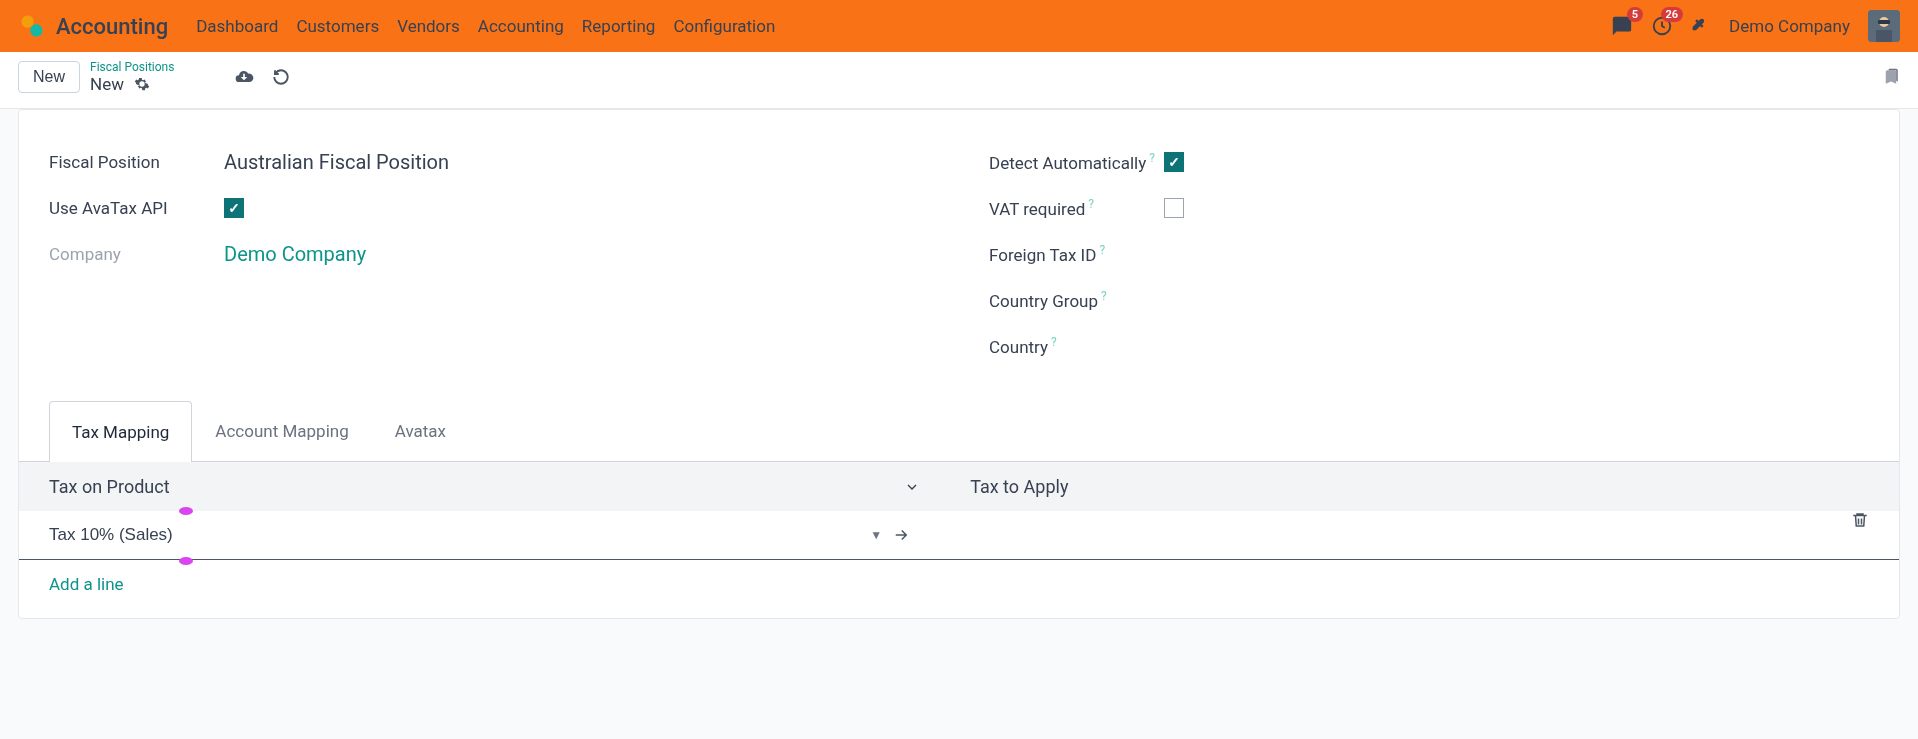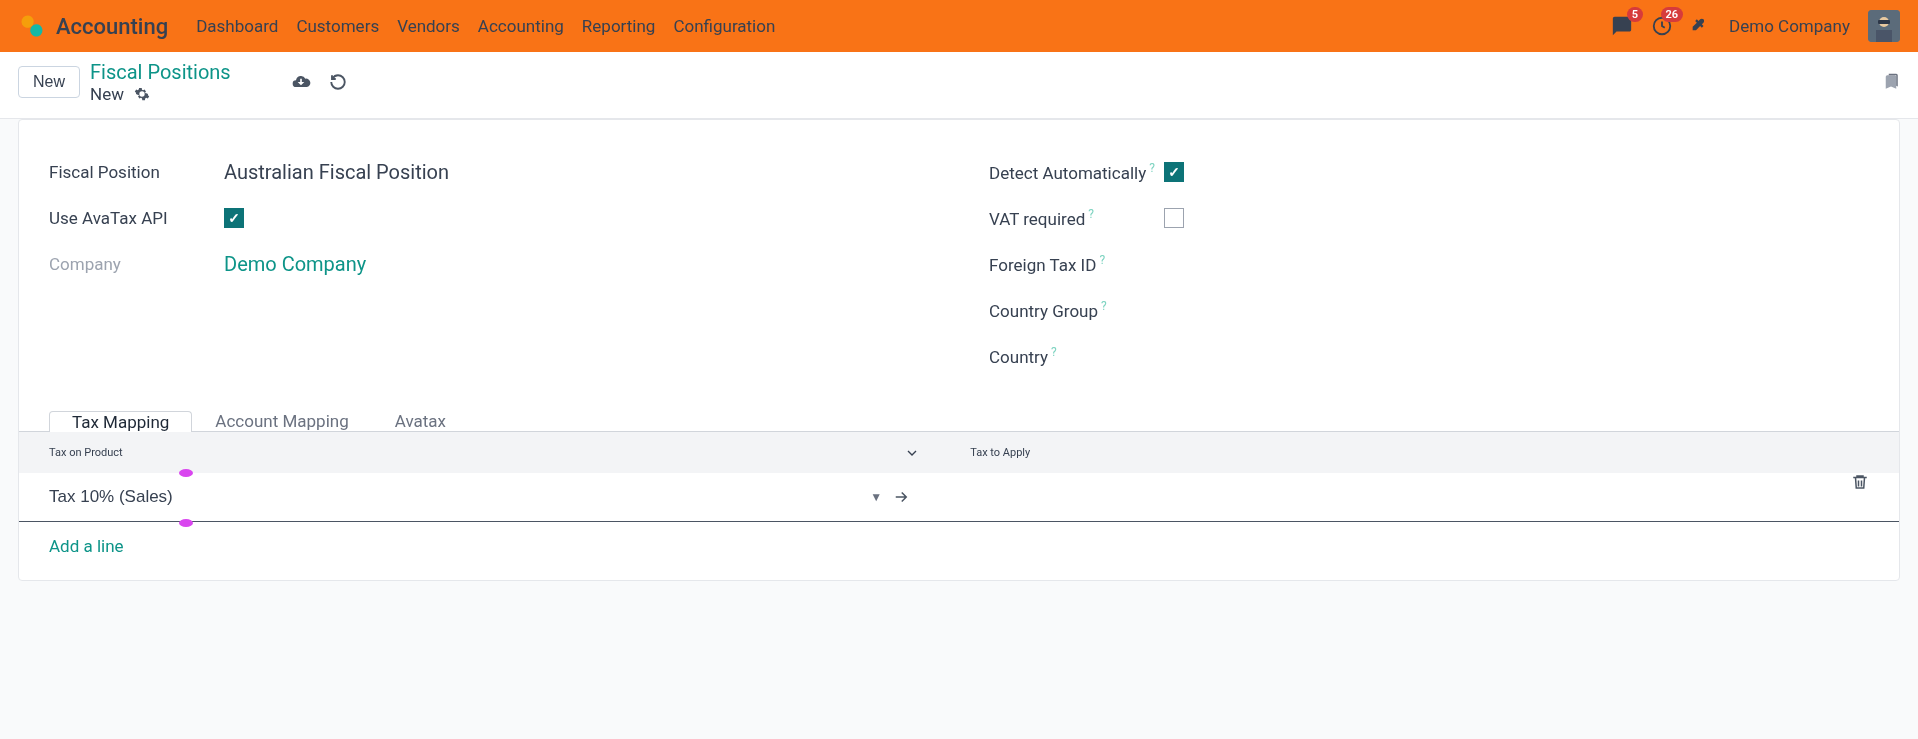--- a/index.html
+++ b/index.html
@@ -15,21 +15,21 @@
 .nav-right { margin-left: auto; display: flex; align-items: center; gap: 18px; }
 .icon-badge { position: relative; cursor: pointer; }
 .badge { position: absolute; top: -8px; right: -10px; background: #d63b3b; color: #fff; font-size: 11px; font-weight: 600; border-radius: 10px; padding: 1px 5px; min-width: 16px; text-align: center; }
 .company-name { font-size: 17px; color: #374151; cursor: pointer; }
 .avatar { width: 32px; height: 32px; border-radius: 4px; background: #6b7280; display: flex; align-items: center; justify-content: center; overflow: hidden; }
 
 
 .crumb-row { display: flex; align-items: center; padding: 8px 18px 14px; background: #fff; border-bottom: 1px solid #e5e7eb; }
 .new-btn { border: 1px solid #cbd5e1; background: #fff; padding: 6px 14px; font-size: 16px; color: #374151; border-radius: 4px; cursor: pointer; margin-right: 10px; }
 .crumb-col { display: flex; flex-direction: column; }
-.crumb-parent { color: #0d9488; font-size: 20px; cursor: pointer; }
+.crumb-parent { color: #0d9488; font-size: 12px; cursor: pointer; }
 .crumb-current-row { display: flex; align-items: center; gap: 10px; }
 .crumb-current { font-size: 17px; color: #374151; }
 .gear-icon, .cloud-icon, .undo-icon { cursor: pointer; color: #4b5563; }
 .status-icons { display: flex; gap: 18px; margin-left: 60px; align-items: center; }
 .crumb-right { margin-left: auto; }
 
 
 .sheet { margin: 0 18px; background: #fff; border: 1px solid #e5e7eb; border-radius: 4px; padding: 30px 30px 10px; }
 .form-grid { display: flex; gap: 60px; }
 .form-col { flex: 1; }
@@ -38,27 +38,27 @@
 .form-label.muted { color: #9ca3af; }
 .form-value { font-size: 20px; color: #374151; flex: 1; }
 .form-value.link { color: #0d9488; cursor: pointer; }
 .help-q { color: #7dd3c0; font-size: 12px; vertical-align: super; margin-left: 3px; cursor: help; }
 .checkbox { width: 20px; height: 20px; border: 1px solid #9ca3af; display: inline-flex; align-items: center; justify-content: center; cursor: pointer; }
 .checkbox.checked { background: #0d7377; border-color: #0d7377; }
 .checkbox.checked::after { content: "✓"; color: #fff; font-size: 14px; font-weight: bold; }
 
 
 .tabs { display: flex; margin-top: 30px; border-bottom: 1px solid #d1d5db; margin-left: -30px; margin-right: -30px; padding-left: 30px; }
-.tab { padding: 0 22px; font-size: 17px; color: #6b7280; cursor: pointer; border: 1px solid transparent; border-bottom: none; }
+.tab { padding: 20px 22px; font-size: 17px; color: #6b7280; cursor: pointer; border: 1px solid transparent; border-bottom: none; }
 .tab.active { color: #1f2937; border-color: #d1d5db; background: #fff; border-radius: 4px 4px 0 0; position: relative; top: 1px; }
 
 
 .table-wrap { margin-left: -30px; margin-right: -30px; }
 .table-header { display: flex; background: #f3f4f6; }
-.th { padding: 14px 30px; font-size: 11px; color: #374151; }
+.th { padding: 14px 30px; font-size: 18px; color: #374151; }
 .th-product { flex: 0 0 49%; position: relative; }
 .th-apply { flex: 1; }
 .th-chevron { position: absolute; right: 20px; top: 50%; transform: translateY(-50%); }
 .table-row { display: flex; align-items: flex-start; border-bottom: 1px solid #4b5563; position: relative; }
 .td { padding: 14px 30px; font-size: 17px; }
 .td-product { flex: 0 0 49%; position: relative; display: flex; align-items: center; }
 .td-product input { border: none; font-size: 17px; color: #374151; width: 100%; outline: none; background: transparent; }
 .td-apply { flex: 1; }
 .td-actions { padding-right: 30px; }
 .caret-down { color: #6b7280; margin-left: auto; margin-right: 10px; cursor: pointer; font-size: 12px; }

